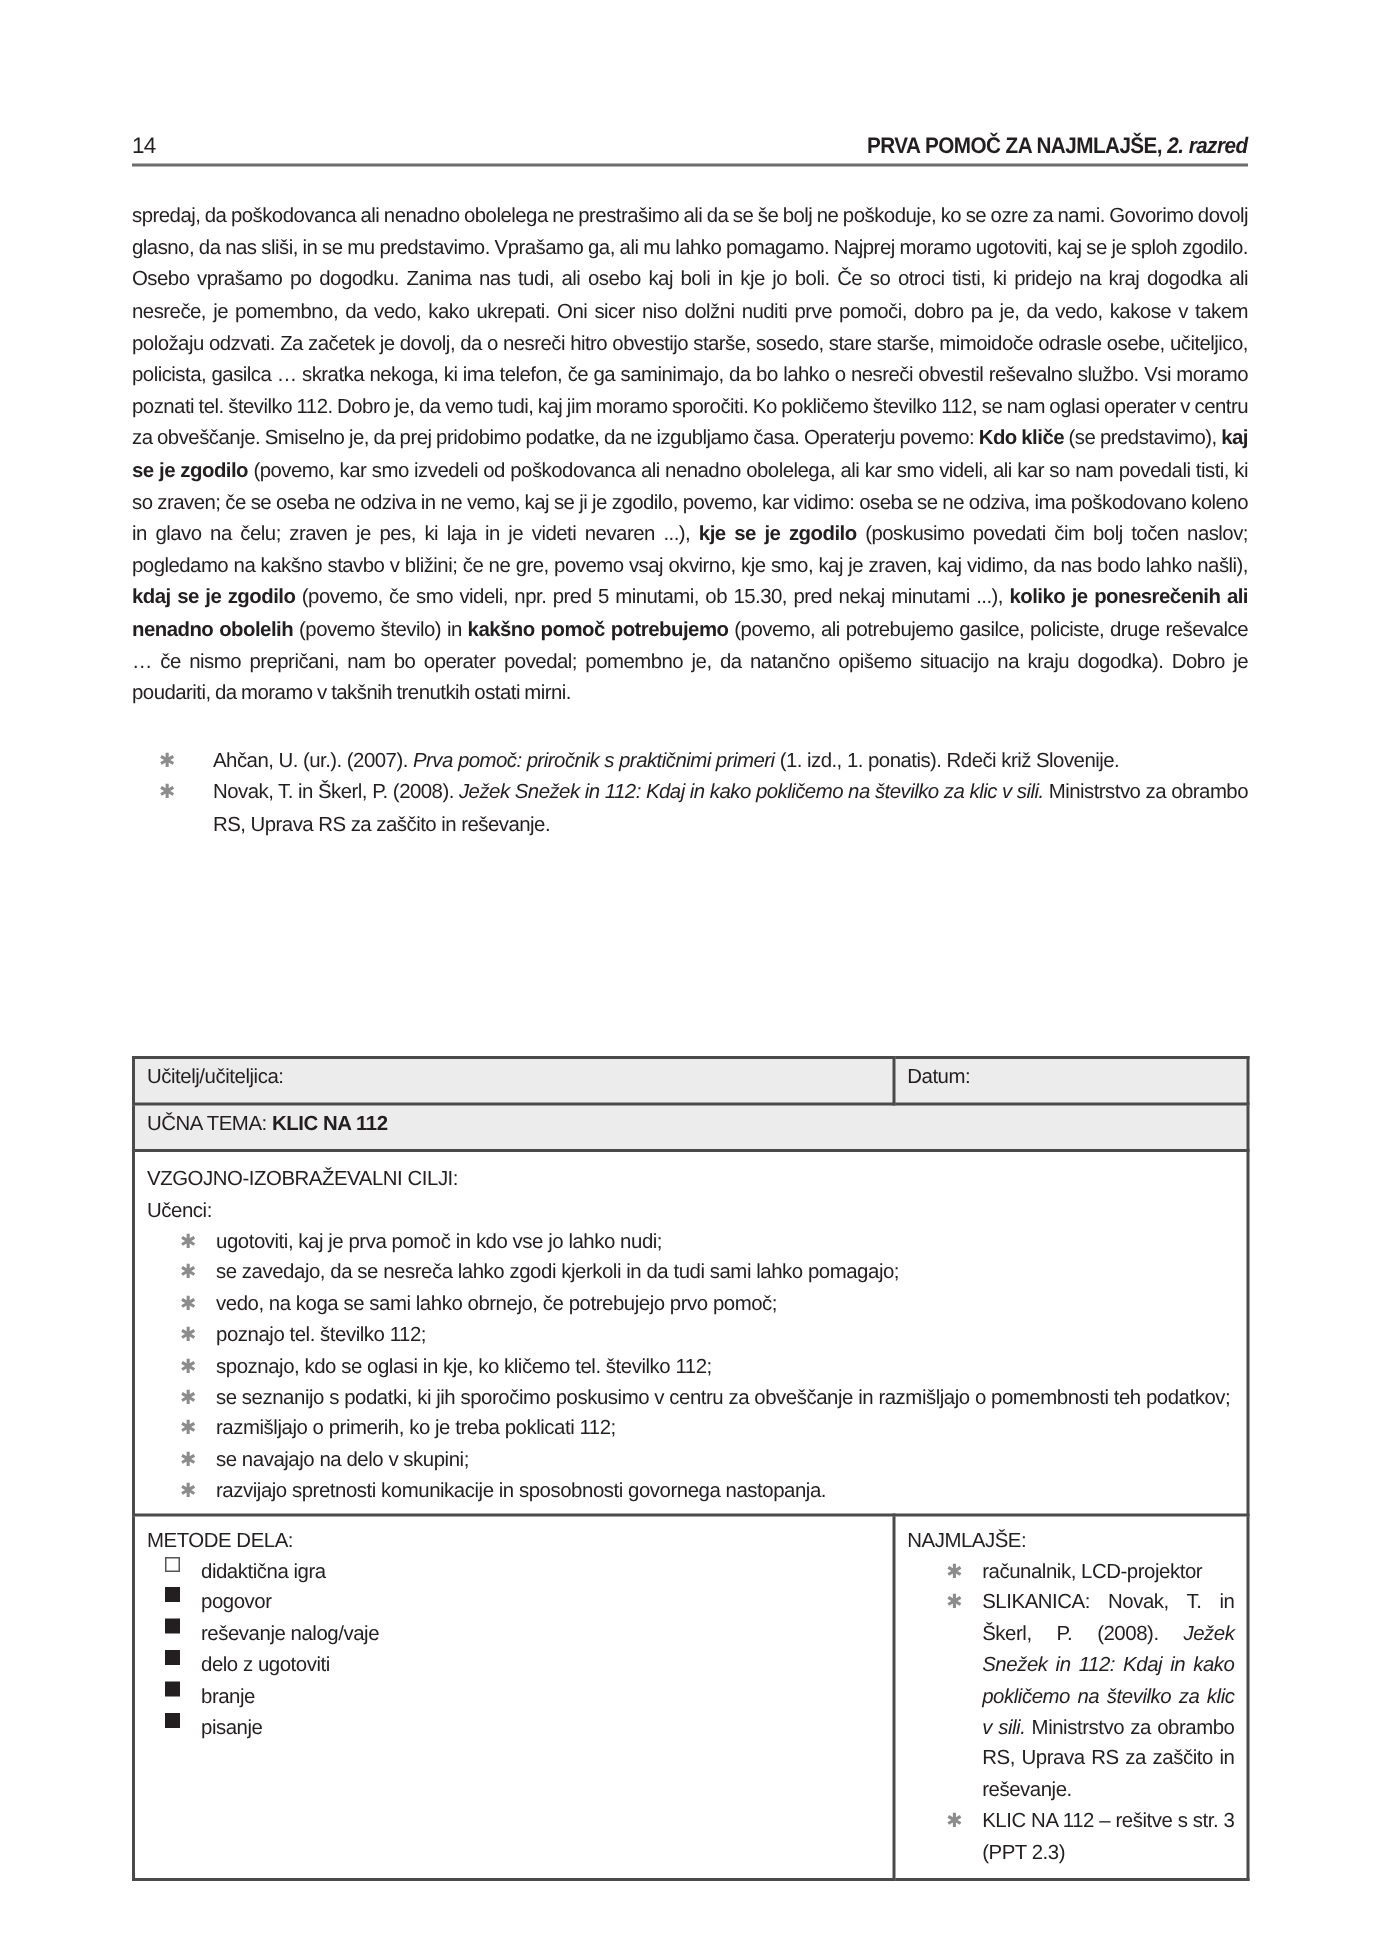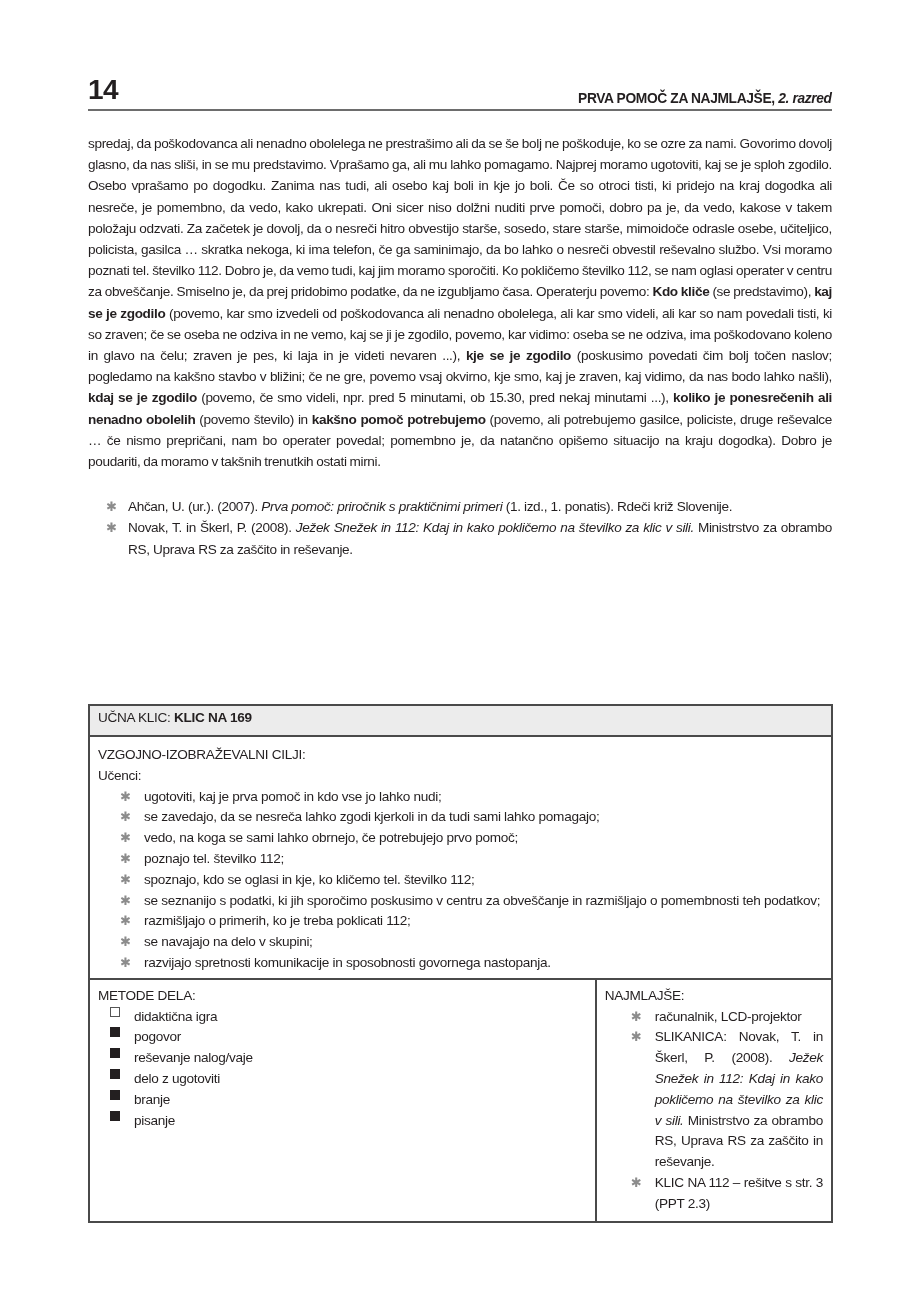--- a/index.html
+++ b/index.html
@@ -1,32 +1,32 @@
 <!DOCTYPE html>
 <html><head>
 <meta charset="utf-8">
 <style>
   html, body { margin: 0; padding: 0; background: #ffffff; }
   body { width: 919px; height: 1300px; position: relative; overflow: hidden;
          font-family: "Liberation Sans Narrow", "Liberation Sans", sans-serif; color: #231f20; }
   .page { position: absolute; left: 88px; top: 72px; width: 744px; }
   .header { display: flex; justify-content: space-between; align-items: flex-end; height: 34px;
             border-bottom: 2px solid #6d6d6d; padding-bottom: 3px; }
-  .page-num { font-family: "Liberation Sans", sans-serif; font-weight: bold; font-size: 28px; letter-spacing: -0.5px; }
+  .page-num { font-family: "Liberation Sans", sans-serif; font-weight: normal; font-size: 15px; letter-spacing: -0.5px; }
   .running-title { font-family: "Liberation Sans", sans-serif; font-weight: bold; font-size: 15px; letter-spacing: -0.4px; transform: scaleX(0.92); transform-origin: right bottom; }
   .running-title i { font-style: italic; }
 
   .body-text { margin-top: 22px; font-family: "Liberation Sans", sans-serif; font-size: 13.6px; line-height: 21.2px;
                text-align: justify; letter-spacing: -0.35px; word-spacing: -0.5px; }
   .body-text b { font-weight: bold; }
 
   .refs { margin-top: 24px; padding-left: 18px; font-family: "Liberation Sans", sans-serif; font-size: 13.6px; line-height: 21.2px; letter-spacing: -0.35px; }
   .refs .ref { display: flex; }
   .star { color: #8c8c8c; width: 22px; flex: 0 0 22px; font-size: 13px; }
-  .refs .ref-text { flex: 1; text-align: justify; }
+  .refs .ref-text { flex: 1; text-align: justify; margin-left: 14px; }
   .refs i { font-style: italic; }
 
   table.lesson { position: absolute; left: 88px; top: 704px; width: 745px; border-collapse: collapse;
                  font-family: "Liberation Sans", sans-serif; font-size: 13.6px; letter-spacing: -0.3px; }
   table.lesson td { border: 2px solid #4a4a4a; padding: 4px 8px; vertical-align: top; }
   tr.shaded td { background: #ececec; height: 21px; }
   .goals-cell { padding-top: 8px !important; line-height: 20.8px; margin-left: 28px; }
   .goal-item { display: flex; padding-left: 22px; }
   .goal-item .star { width: 24px; flex-basis: 24px; }
   .bottom-cell { line-height: 20.8px; padding-top: 6px !important; padding-bottom: 6px !important; }
@@ -62,22 +62,26 @@
   </div>
 </div>
 
 <table class="lesson">
   <colgroup>
       <col style="width:300px">
       <col style="width:132px">
       <col>
     </colgroup>
   <tbody>
+      <tr class="shaded">
+    <td>Učitelj/učiteljica:</td>
+    <td colspan="2">Datum:</td>
+  </tr>
   <tr class="shaded">
-    <td colspan="3"><span>UČNA KLIC: </span><b>KLIC NA 169</b></td>
+    <td colspan="3"><span>UČNA TEMA: </span><b>KLIC NA 112</b></td>
   </tr>
   <tr>
     <td colspan="3" class="goals-cell">
       <div>VZGOJNO-IZOBRAŽEVALNI CILJI:</div>
       <div>Učenci:</div>
       <div id="goals-list">
             <div class="goal-item">
               <span class="star">✱</span>
               <span>ugotoviti, kaj je prva pomoč in kdo vse jo lahko nudi;</span>
             </div>

